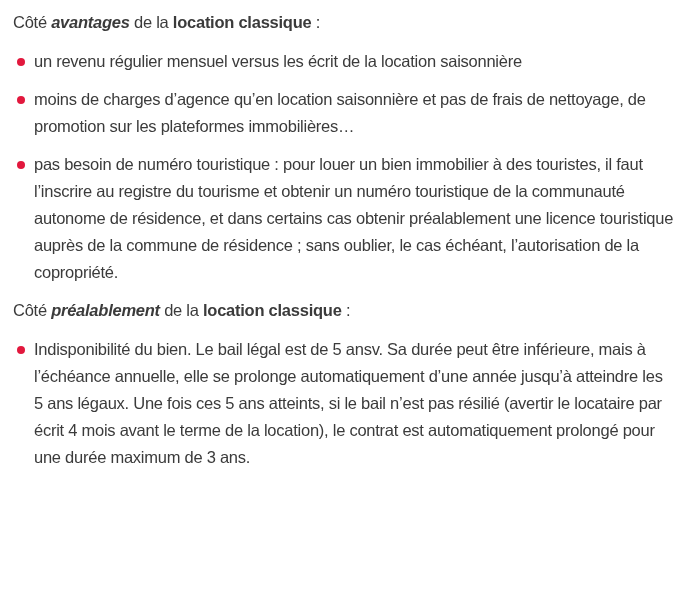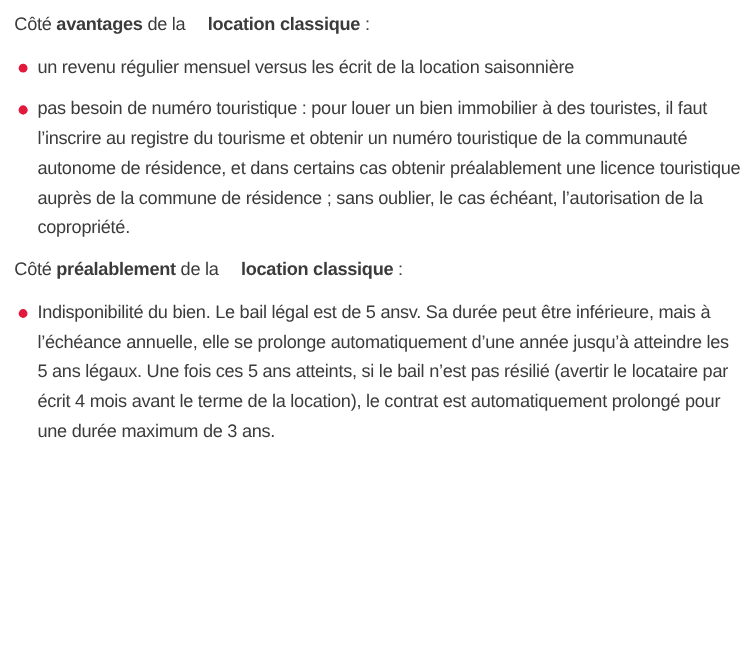--- a/index.html
+++ b/index.html
@@ -12,22 +12,22 @@
   body{
     background:var(--background);
     color:var(--text-color);
     font-family:"Liberation Sans", sans-serif;
     font-size:16.5px;
     line-height:27px;
     letter-spacing:-0.25px;
   }
   main{padding:9px 2px 0 13px;}
   p.para-heading{margin:0 0 12px 0;}
-  .bi{font-weight:700;}
-  .b{font-weight:700;margin-left:16px;}
+  .bi{font-weight:700;font-style:italic;}
+  .b{font-weight:700;}
   ul.bullets{list-style:none;margin:0 0 4px 0;padding:0;}
   ul.bullets li{
     position:relative;
     margin:0 0 11px 0;
     padding-left:21px;
   }
   .dot{
     position:absolute;
     left:4px;
     top:9.5px;
@@ -39,21 +39,21 @@
 </style>
 </head>
 <body>
 
 <main>
 
   <p class="para-heading"><span>Côté </span><span class="bi">avantages</span><span> de la </span><span class="b">location classique</span><span> :</span></p>
 
   <ul class="bullets">
     <li><span class="dot"></span><span>un revenu régulier mensuel versus les écrit de la location saisonnière</span></li>
-    <li><span class="dot"></span></li>
+    <li><span class="dot"></span><span>moins de charges d’agence qu’en location saisonnière et pas de frais de nettoyage, de promotion sur les plateformes immobilières…</span></li>
     <li><span class="dot"></span><span>pas besoin de numéro touristique : pour louer un bien immobilier à des touristes, il faut l’inscrire au registre du tourisme et obtenir un numéro touristique de la communauté autonome de résidence, et dans certains cas obtenir préalablement une licence touristique auprès de la commune de résidence ; sans oublier, le cas échéant, l’autorisation de la copropriété.</span></li>
   </ul>
 
   <p class="para-heading"><span>Côté </span><span class="bi">préalablement</span><span> de la </span><span class="b">location classique</span><span> :</span></p>
 
   <ul class="bullets">
     <li><span class="dot"></span><span>Indisponibilité du bien. Le bail légal est de 5 ansv. Sa durée peut être inférieure, mais à l’échéance annuelle, elle se prolonge automatiquement d’une année jusqu’à atteindre les 5 ans légaux. Une fois ces 5 ans atteints, si le bail n’est pas résilié (avertir le locataire par écrit 4 mois avant le terme de la location), le contrat est automatiquement prolongé pour une durée maximum de 3 ans.</span></li>
   </ul>
 
 </main>

